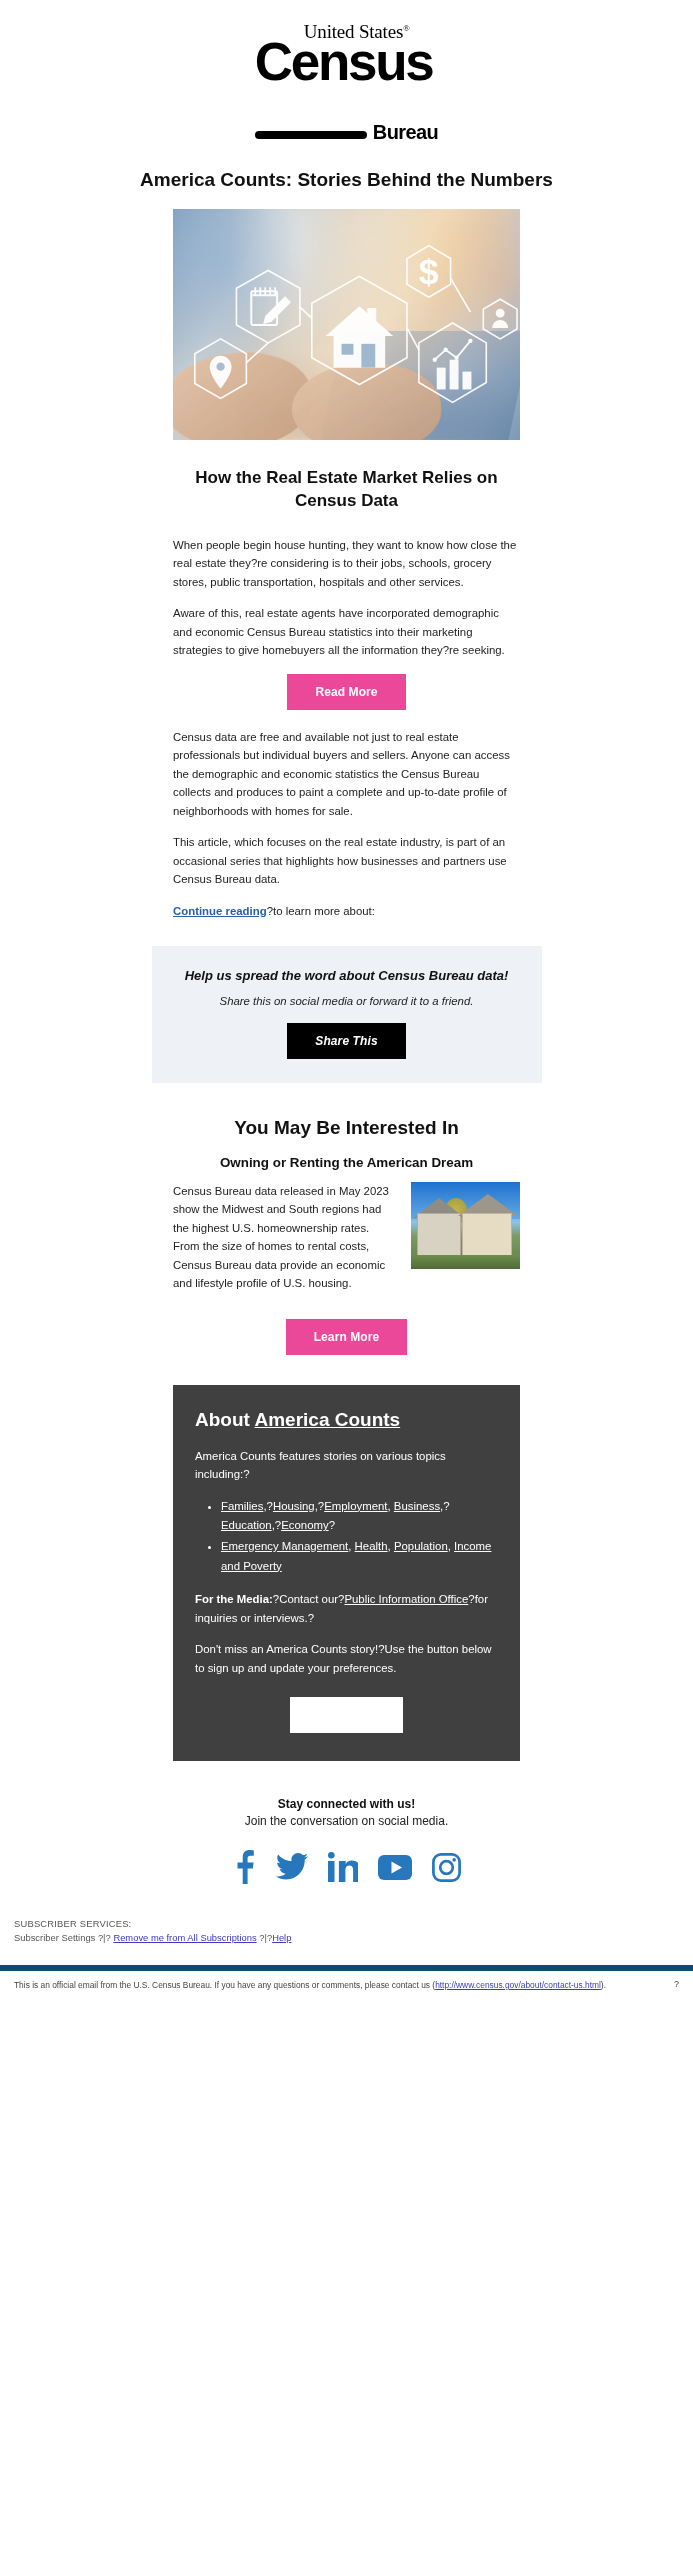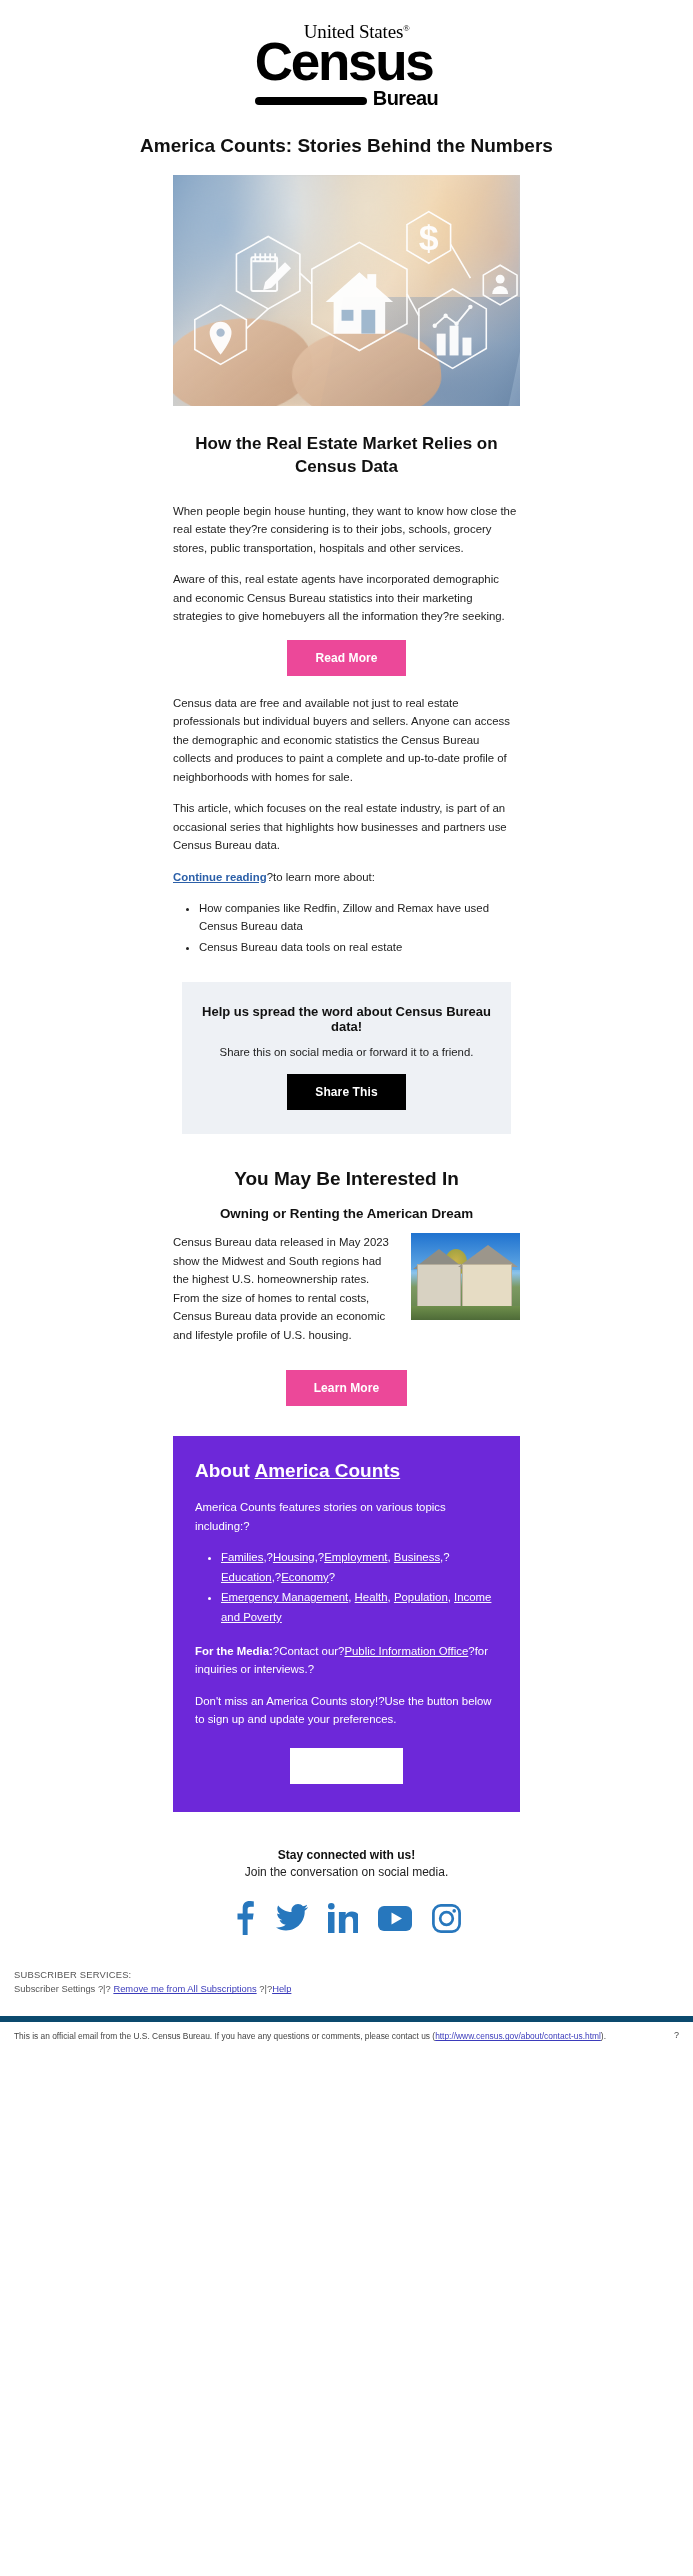--- a/index.html
+++ b/index.html
@@ -53,20 +53,21 @@
     margin-bottom: 3px;
   }
   .logo-bureau {
     font-family: "Liberation Sans", sans-serif;
     font-size: 20px;
     font-weight: 700;
     letter-spacing: -0.6px;
     color: #000;
     margin-left: 6px;
     line-height: 1;
+    margin-top: 34px;
   }
 
   
   .masthead {
     text-align: center;
     font-size: 19px;
     font-weight: 700;
     line-height: 1.35;
     padding: 18px 119px 16px 119px;
     color: #111;
@@ -161,25 +162,26 @@
   }
   ul.bullets li {
     font-size: 11.4px;
     line-height: 1.62;
     color: #222;
     margin-bottom: 2px;
   }
 
   
   .share-panel {
-    width: 329px;
+    width: 390px;
     margin: 26px auto 0 auto;
     background: #eef1f5;
     padding: 22px 16px 24px 16px;
     text-align: center;
+    font-style: italic;
   }
   .share-title {
     font-size: 13px;
     font-weight: 700;
     color: #111;
     margin-bottom: 12px;
   }
   .share-sub {
     font-size: 11.4px;
     color: #222;
@@ -236,21 +238,21 @@
   }
   .promo-thumb .lawn {
     position: absolute; left:0; right:0; bottom:0; height: 14px;
     background: linear-gradient(#6f8f4c, #4e6b38);
   }
 
   
   .about-panel {
     width: 347px;
     margin: 30px auto 0 auto;
-    background: #6d28d9;
+    background: #404040;
     color: #ffffff;
     padding: 24px 22px 28px 22px;
   }
   .about-title {
     font-size: 19px;
     font-weight: 700;
     margin: 0 0 16px 0;
     color: #ffffff;
   }
   .about-title u { text-decoration: underline; }
@@ -437,24 +439,20 @@
 
     <div class="btn-row">
       <a class="btn" href="#">Read More</a>
     </div>
 
     <p class="body">Census data are free and available not just to real estate professionals but individual buyers and sellers. Anyone can access the demographic and economic statistics the Census Bureau collects and produces to paint a complete and up-to-date profile of neighborhoods with homes for sale.</p>
     <p class="body">This article, which focuses on the real estate industry, is part of an occasional series that highlights how businesses and partners use Census Bureau data.</p>
 
     <p class="body"><a class="inline-link" href="#">Continue reading</a><span>?to learn more about:</span></p>
 
-    <ul class="bullets">
-      <li>How companies like Redfin, Zillow and Remax have used Census Bureau data</li>
-      <li>Census Bureau data tools on real estate</li>
-    </ul>
   </div>
 
   <div class="share-panel">
     <div class="share-title">Help us spread the word about Census Bureau data!</div>
     <div class="share-sub">Share this on social media or forward it to a friend.</div>
     <a class="btn black" href="#">Share This</a>
   </div>
 
   <div class="col">
     <h2 class="interested-head">You May Be Interested In</h2>

